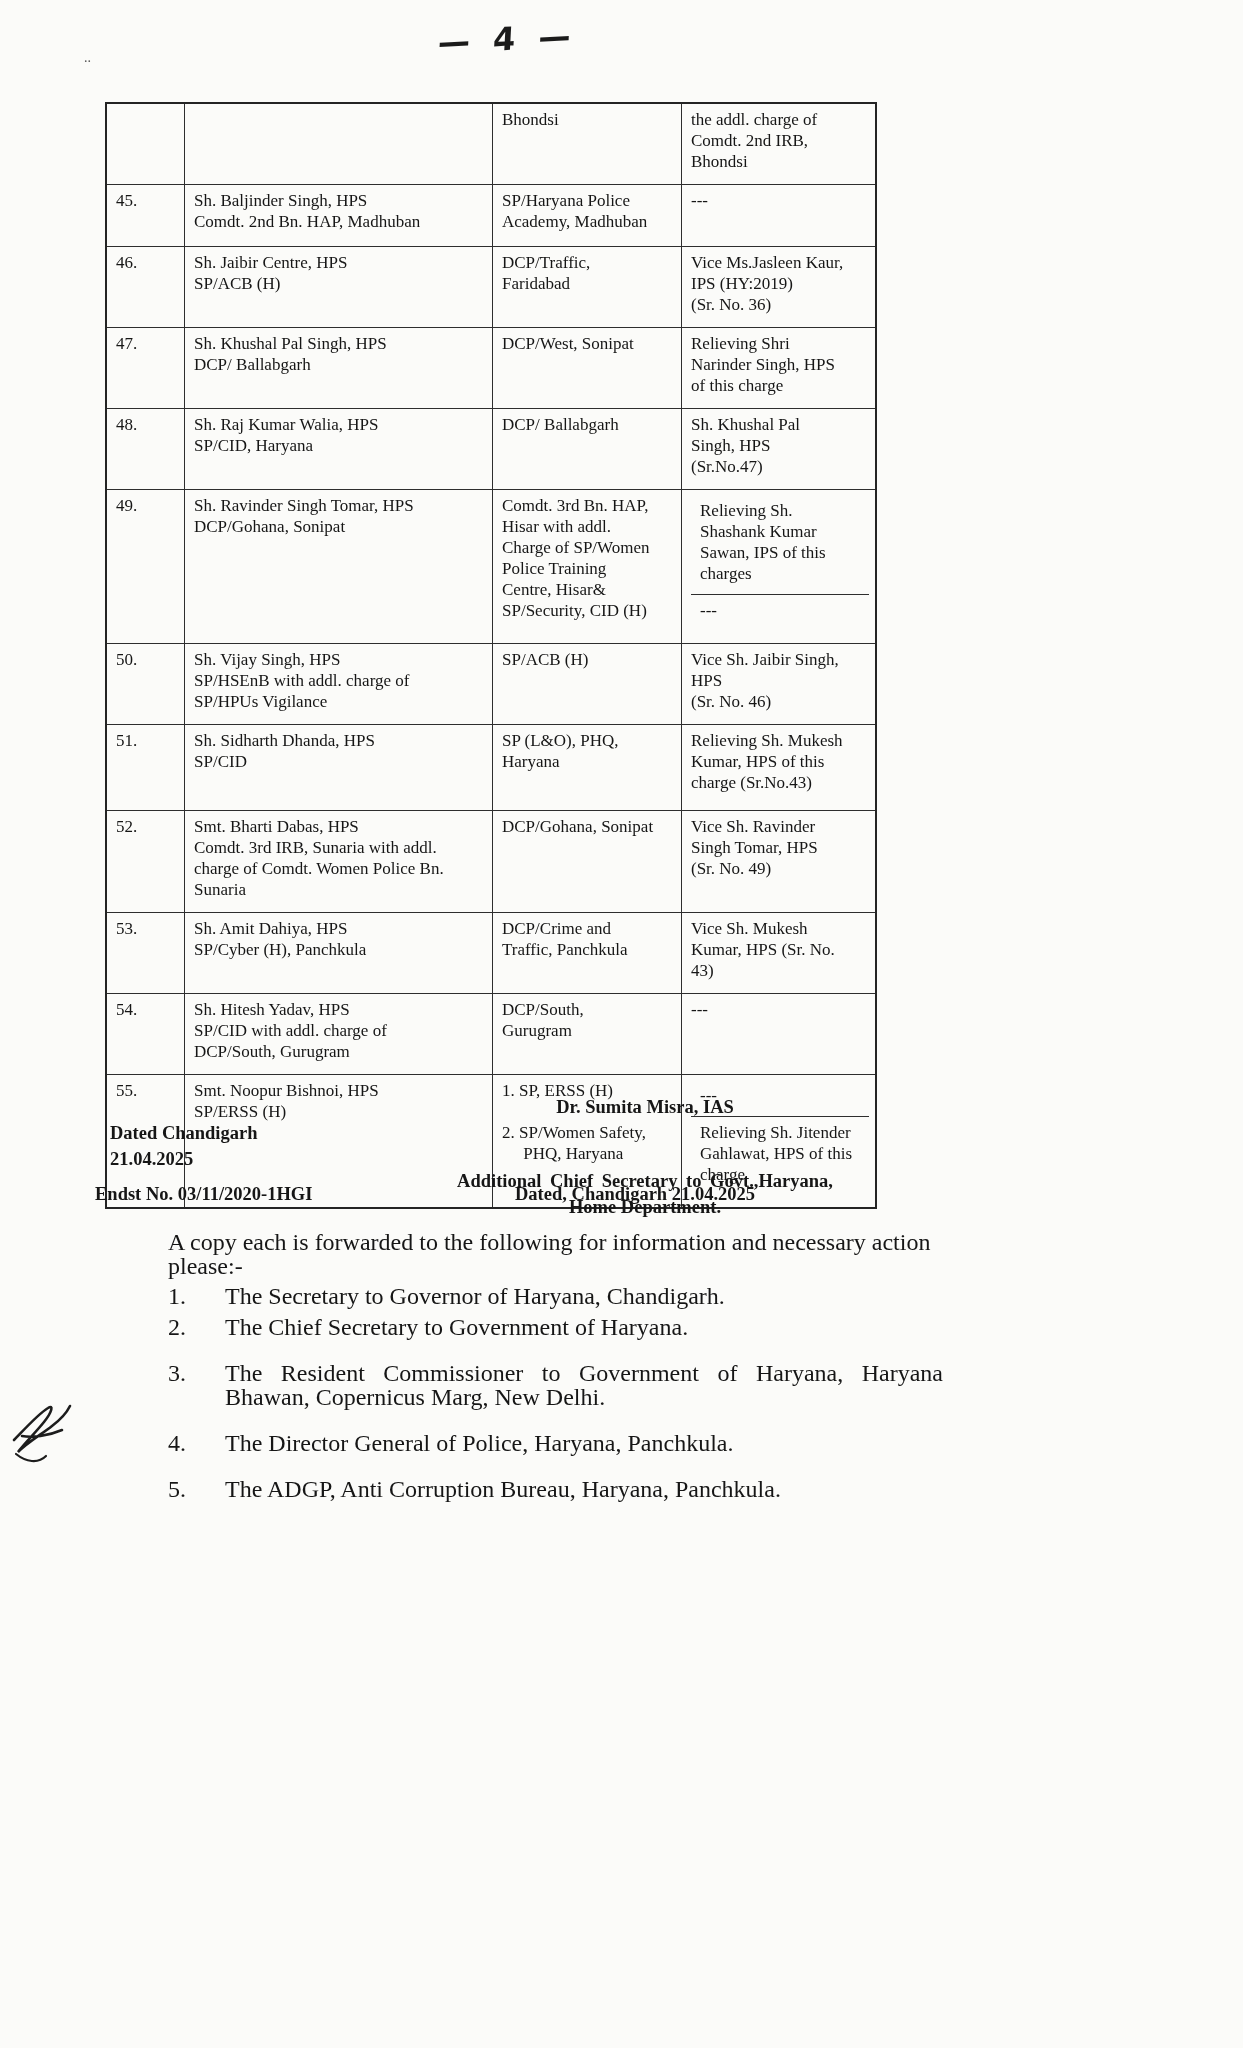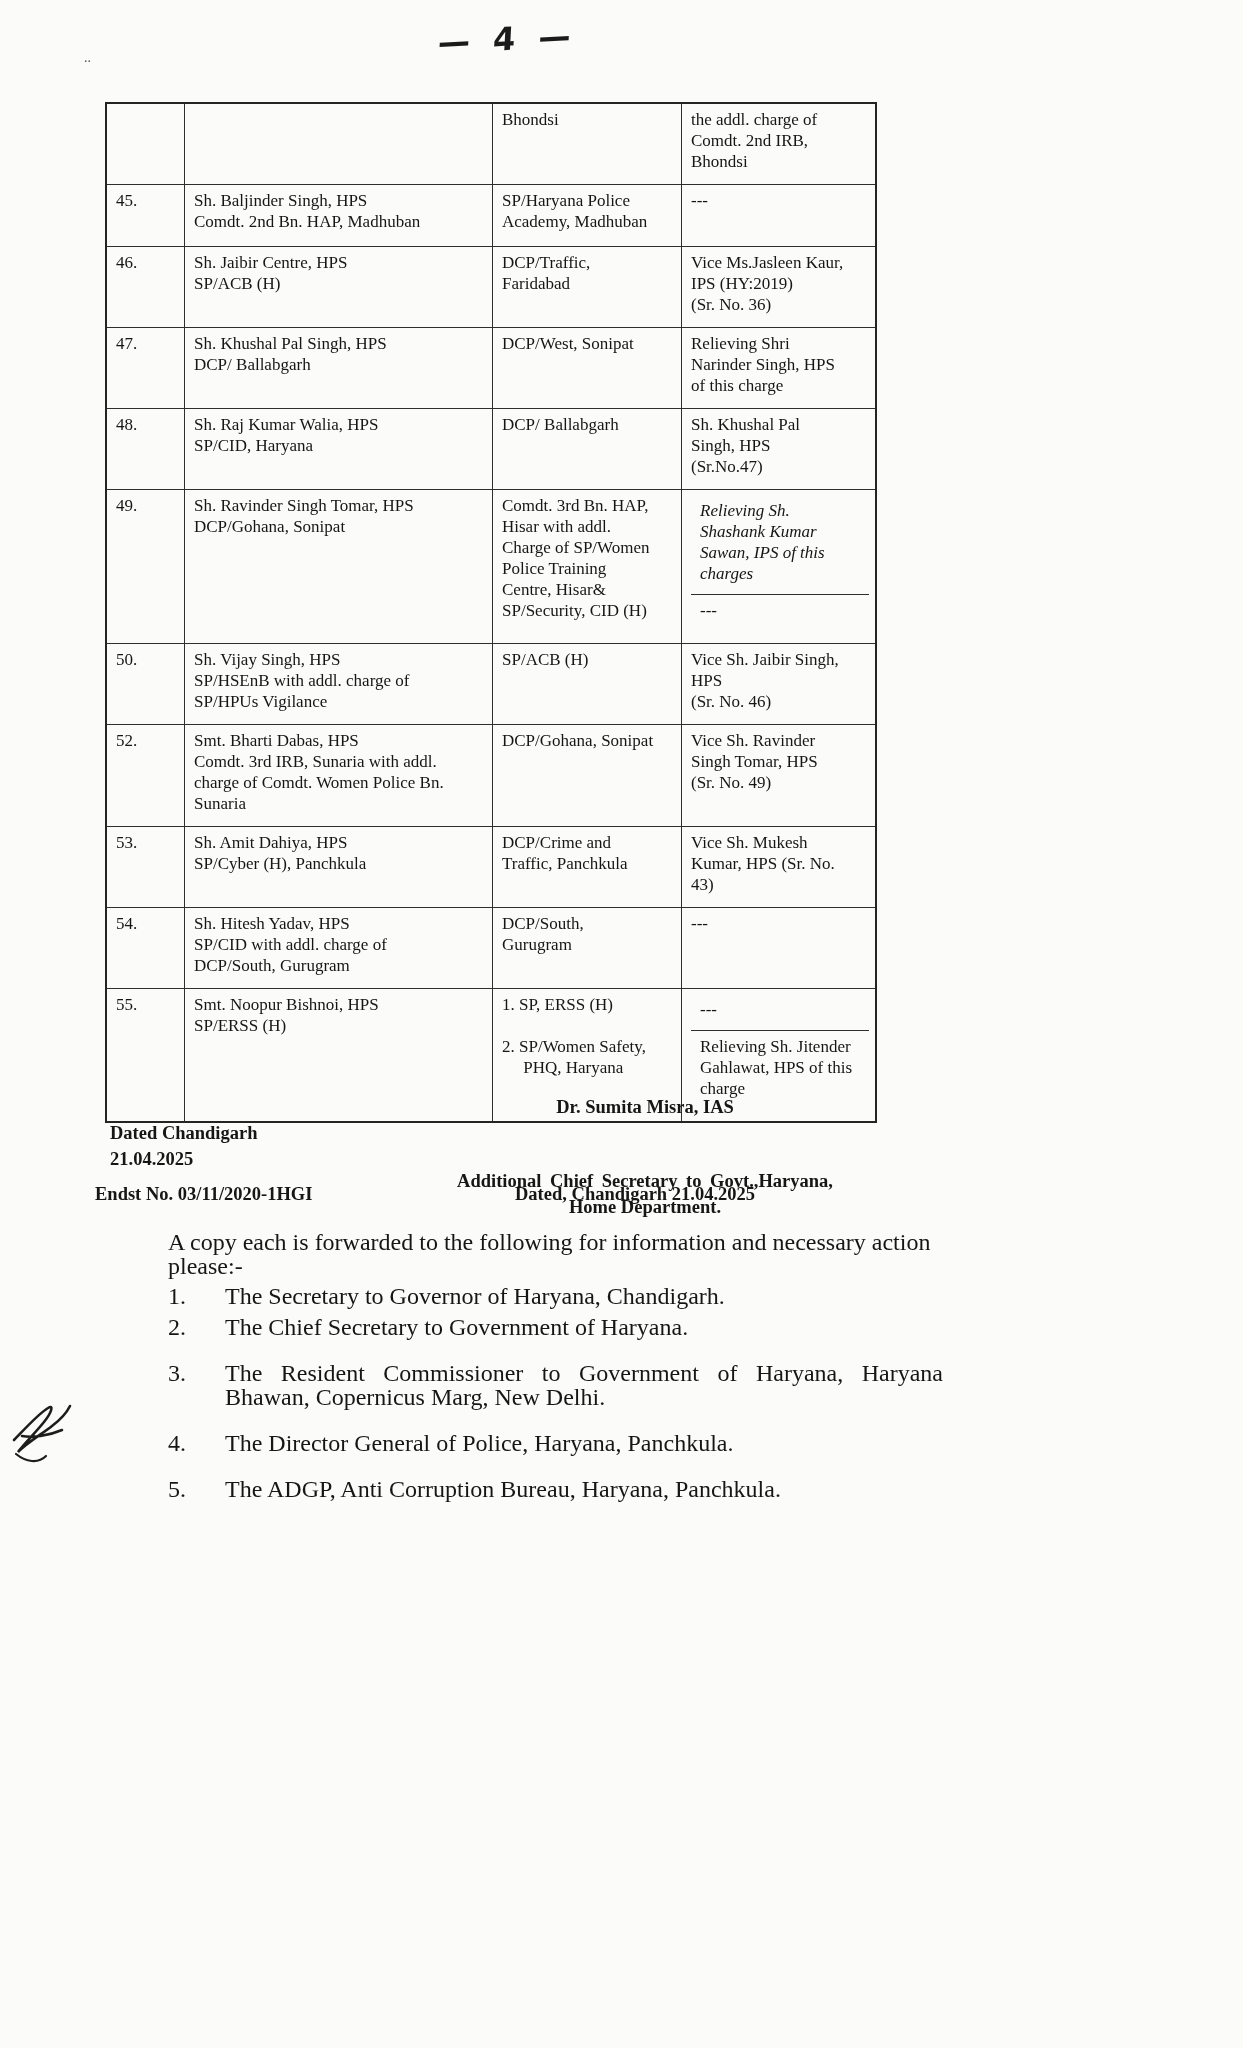--- a/index.html
+++ b/index.html
@@ -39,21 +39,21 @@
     white-space:pre-line;
     overflow:hidden;
   }
   td.c-sr{width:62px;text-align:left;padding-left:2px;padding-right:2px;}
   td.c-name{width:292px;}
   td.c-posting{width:173px;}
   td.c-remarks{width:178px;}
   td.split-cell{padding:0;}
   .split-inner{display:flex;flex-direction:column;height:100%;}
   .seg{padding:5px 6px 10px 9px;white-space:pre-line;}
-  .seg:first-child{flex:1 1 auto;font-style:italic;}
+  .seg:first-child{flex:1 1 auto;}
   .seg-divider{border-top:1px solid #2e2e2e;}
   
   .dated-block{position:absolute;left:110px;top:1120px;font-weight:bold;font-size:18.5px;line-height:26px;}
   .signatory{position:absolute;left:430px;top:1094px;width:430px;text-align:center;font-weight:bold;font-size:18.5px;line-height:26px;}
   .signatory .t1{word-spacing:4px;margin-top:48px;}
   .endst-row{position:absolute;left:95px;top:1184px;width:1060px;font-weight:bold;font-size:18.5px;}
   .endst-no{position:absolute;left:0;top:0;}
   .endst-date{position:absolute;left:420px;top:0;}
   
   .fwd{position:absolute;left:168px;top:1230px;width:775px;font-size:24px;line-height:24px;}
@@ -139,20 +139,30 @@
           <tr style="height: 64px;">
             <td class="c-sr">50.</td>
             <td class="c-name">Sh. Vijay Singh, HPS
 SP/HSEnB with addl. charge of
 SP/HPUs Vigilance</td>
             <td class="c-posting">SP/ACB (H)</td>
             <td class="c-remarks">Vice Sh. Jaibir Singh,
 HPS
 (Sr. No. 46)</td>
           </tr>
+          <tr style="height: 86px;">
+            <td class="c-sr">51.</td>
+            <td class="c-name">Sh. Sidharth Dhanda, HPS
+SP/CID</td>
+            <td class="c-posting">SP (L&amp;O), PHQ,
+Haryana</td>
+            <td class="c-remarks">Relieving Sh. Mukesh
+Kumar, HPS of this
+charge (Sr.No.43)</td>
+          </tr>
           <tr style="height: 90px; padding-left: 37px;">
             <td class="c-sr">52.</td>
             <td class="c-name">Smt. Bharti Dabas, HPS
 Comdt. 3rd IRB, Sunaria with addl.
 charge of Comdt. Women Police Bn.
 Sunaria</td>
             <td class="c-posting">DCP/Gohana, Sonipat</td>
             <td class="c-remarks">Vice Sh. Ravinder
 Singh Tomar, HPS
 (Sr. No. 49)</td>

